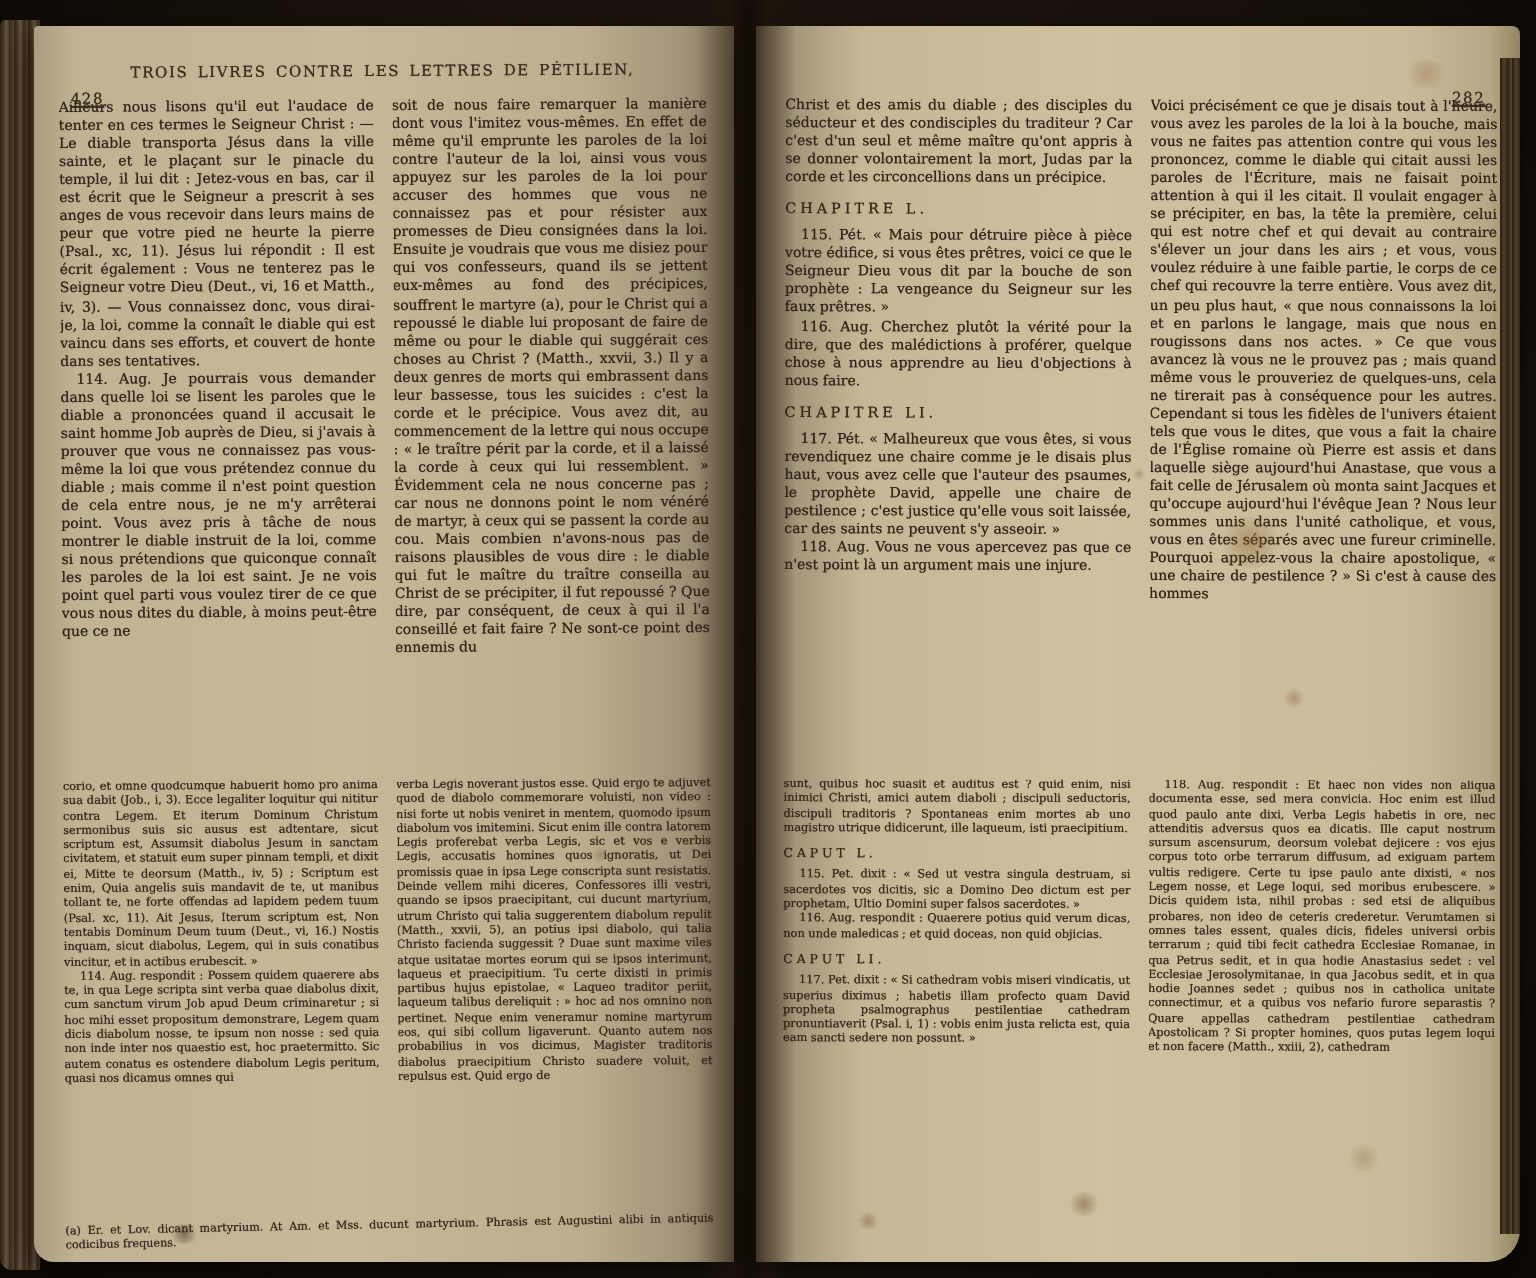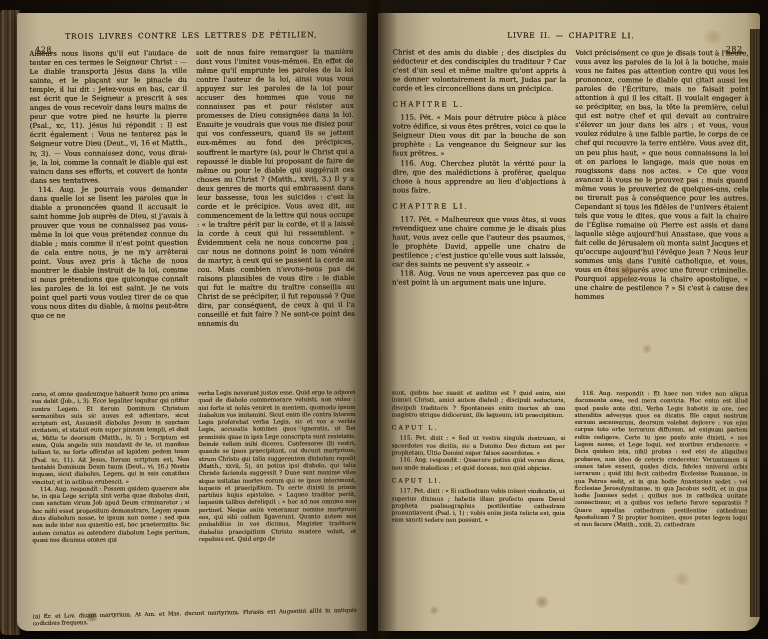--- a/index.html
+++ b/index.html
@@ -116,21 +116,20 @@
         </div>
       </div>
 
       <div class="variant-note">(a) Er. et Lov. dicant martyrium. At Am. et Mss. ducunt martyrium. Phrasis est Augustini alibi in antiquis codicibus frequens.</div>
     </div>
   </div>
 
   <div class="page page-right">
     <div class="page-inner ink-soft">
       <div class="running-head">
-        <span class="title">LIVRE II. — CHAPITRE LI.</span>
         <span class="pageno">282</span>
       </div>
 
       <div class="main-text">
         <div class="col">
           <p class="p cont">Christ et des amis du diable ; des disciples du séducteur et des condisciples du traditeur ? Car c'est d'un seul et même maître qu'ont appris à se donner volontairement la mort, Judas par la corde et les circoncellions dans un précipice.</p>
           <p class="p chap">CHAPITRE L.</p>
           <p class="p">115. Pét. « Mais pour détruire pièce à pièce votre édifice, si vous êtes prêtres, voici ce que le Seigneur Dieu vous dit par la bouche de son prophète : La vengeance du Seigneur sur les faux prêtres. »</p>
           <p class="p">116. Aug. Cherchez plutôt la vérité pour la dire, que des malédictions à proférer, quelque chose à nous apprendre au lieu d'objections à nous faire.</p>
           <p class="p chap">CHAPITRE LI.</p>

